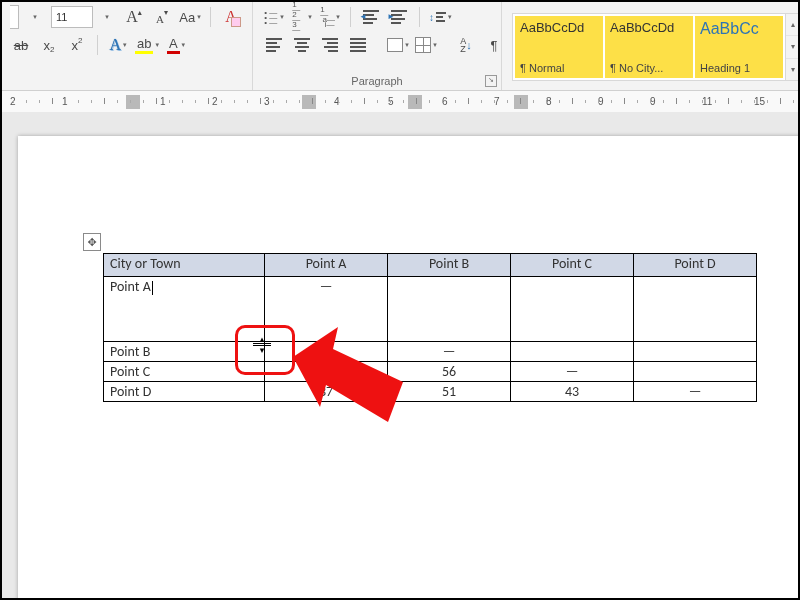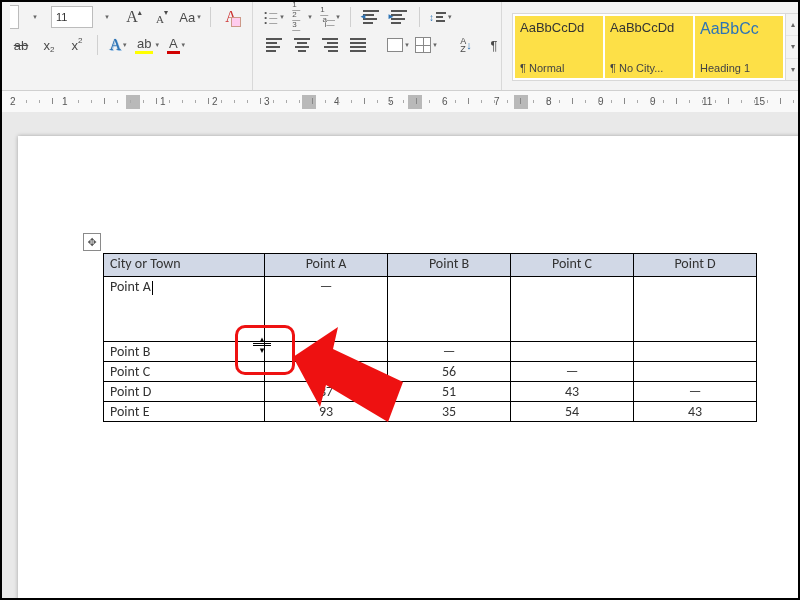--- a/index.html
+++ b/index.html
@@ -471,20 +471,21 @@
         <span class="vsep"></span>
         <span class="ctl">
             <span style="font-size:9px;line-height:8px;display:inline-block"><span>A</span><br><span>Z</span></span>
             <span style="color:#2e74b5;font-size:11px">↓</span>
           </span>
         <span class="ctl">
             <span>¶</span>
           </span>
       </div>
     </div>
+    <div class="group-label"><span>Paragraph</span><span class="launcher">↘</span></div>
   </div>
 
   <div class="group" style="flex:1;border-right:none">
     <div class="group-rows" style="justify-content:center">
       <div class="gallery-wrap">
         <div class="styles-gallery">
           <div class="style-item">
             <div class="style-preview">AaBbCcDd</div>
             <div class="style-name">¶ Normal</div>
           </div>
@@ -630,27 +631,20 @@
               <td class="c-val">—</td>
               <td class="c-val"></td>
             </tr>
             <tr>
               <td class="c-name">Point D</td>
               <td class="c-val">37</td>
               <td class="c-val">51</td>
               <td class="c-val">43</td>
               <td class="c-val">—</td>
             </tr>
-            <tr>
-              <td class="c-name">Point E</td>
-              <td class="c-val">93</td>
-              <td class="c-val">35</td>
-              <td class="c-val">54</td>
-              <td class="c-val">43</td>
-            </tr>
           </tbody>
       </table>
     </div>
   </div>
 
   <div class="annot-box" style="left:235px; top:213px; width:54px; height:44px;"></div>
 
   <div class="row-resize-ico" style="left:253px; top:224px;">
        <div style="font-size:9px">▴</div>
        <div class="ln"></div>

